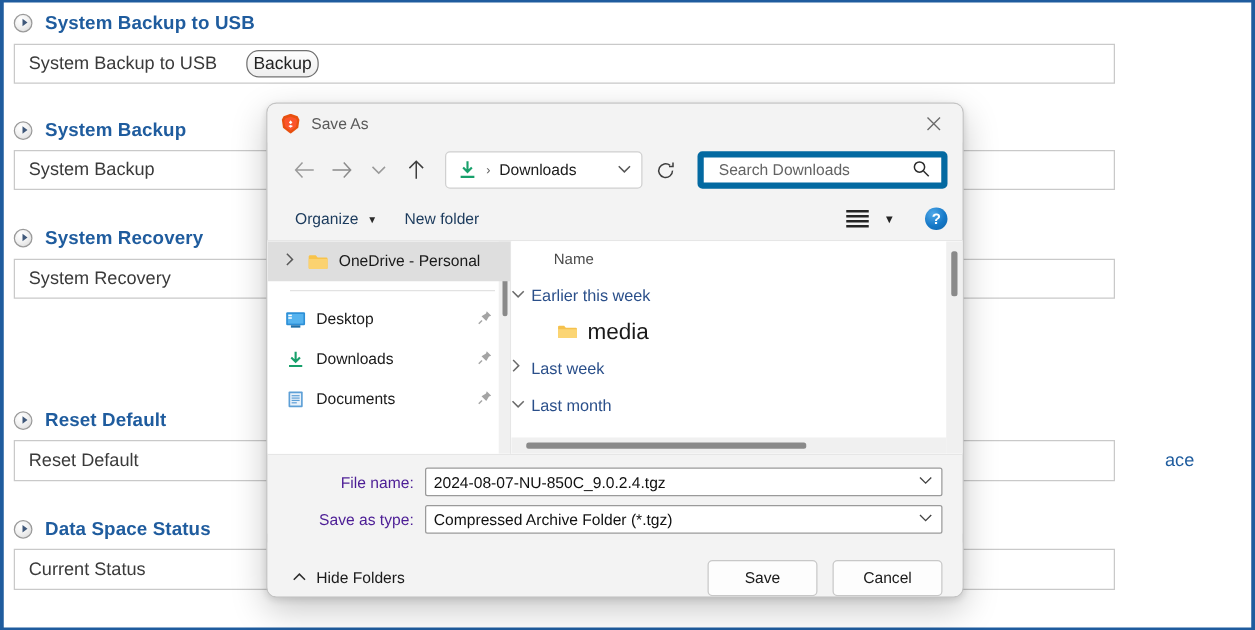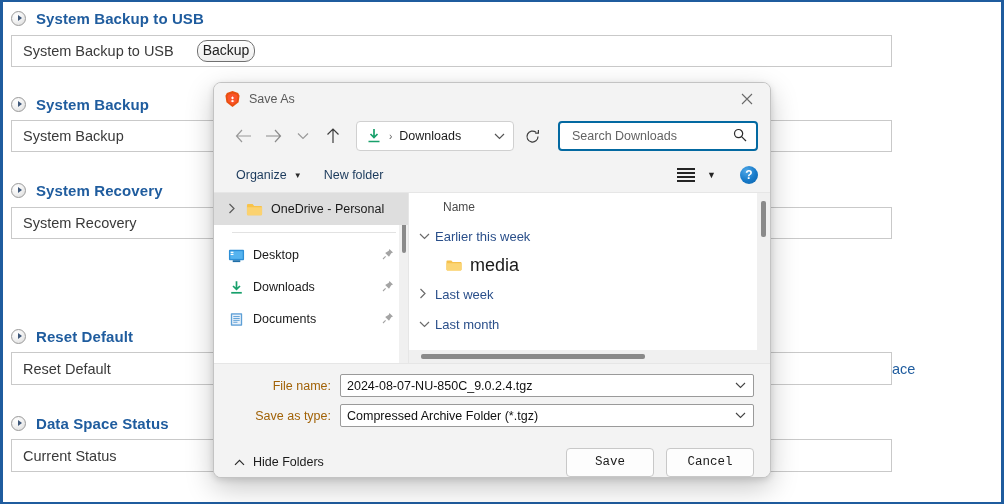--- a/index.html
+++ b/index.html
@@ -191,21 +191,21 @@
   .refresh {
     width: 32px; height: 30px;
     display: flex; align-items: center; justify-content: center;
     color: #3d3d3d;
     margin-left: 2px;
   }
   .searchbox {
     width: 200px;
     height: 30px;
     margin-left: 10px;
-    border: 2px solid #0369a1;
+    border: 5px solid #0369a1;
     background: #ffffff;
     border-radius: 4px;
     display: flex;
     align-items: center;
     padding: 0 8px 0 10px;
     box-sizing: border-box;
     position: relative;
   }
   .searchbox input {
     border: 0;
@@ -320,21 +320,20 @@
     font-size: 12px;
     color: #4a4a4a;
     box-sizing: border-box;
   }
   .grp {
     height: 30px;
     display: flex;
     align-items: center;
     font-size: 13px;
     color: #2a4f8a;
-    padding-left: 10px;
     box-sizing: border-box;
   }
   .grp-chev { width: 16px; color: #6b6b6b; font-size: 11px; flex: 0 0 auto; }
   .fileitem {
     height: 28px;
     display: flex;
     align-items: center;
     padding-left: 37px;
     font-size: 18px;
     color: #1a1a1a;
@@ -381,21 +380,21 @@
   }
   .frow {
     display: flex;
     align-items: center;
     margin-bottom: 7px;
   }
   .flabel {
     width: 110px;
     text-align: right;
     font-size: 12.5px;
-    color: #a16207;
+    color: #4c1d95;
     padding-right: 9px;
     box-sizing: border-box;
   }
   .fcombo {
     flex: 1 1 auto;
     height: 23px;
     background: #ffffff;
     border: 1px solid #9a9a9a;
     border-radius: 2px;
     display: flex;
@@ -434,21 +433,21 @@
     text-align: right;
   }
   .hf-caret { font-size: 10px; color: #2b2b2b; }
   .foot-spacer { flex: 1 1 auto; }
   .dlgbtn {
     width: 88px;
     height: 29px;
     border: 1px solid #c8c8c8;
     background: #fdfdfd;
     border-radius: 4px;
-    font-family: Liberation Mono, monospace;
+    font-family: Liberation Sans, sans-serif;
     font-size: 12.5px;
     color: #1a1a1a;
     margin-left: 12px;
     box-sizing: border-box;
   }
 </style>
 </head>
 <body>
 
 <div id="bg-page">
@@ -478,21 +477,21 @@
     <div class="row-box" style="left:8px; top:205px; width:881px; height:32px;">
       <span class="row-label">System Recovery</span>
     </div>
 
     <div class="sec-head" style="left:8px; top:323px;">
       <span class="expander"></span>
       <span class="sec-title">Reset Default</span>
     </div>
     <div class="row-box" style="left:8px; top:350px; width:881px; height:33px;">
       <span class="row-label">Reset Default</span>
-      <span class="row-link" style="position:absolute; left:880px;">ace</span>
+      <span class="row-link" style="position:absolute; left:920px;">ace</span>
     </div>
 
     <div class="sec-head" style="left:8px; top:410px;">
       <span class="expander"></span>
       <span class="sec-title">Data Space Status</span>
     </div>
     <div class="row-box" style="left:8px; top:437px; width:881px; height:33px;">
       <span class="row-label">Current Status</span>
     </div>
 

